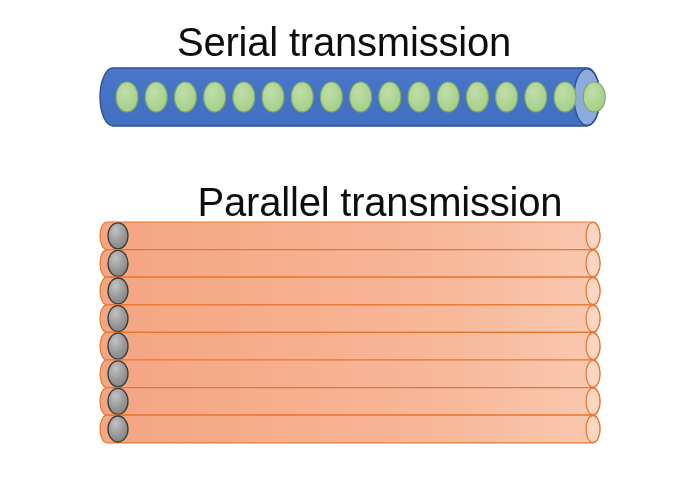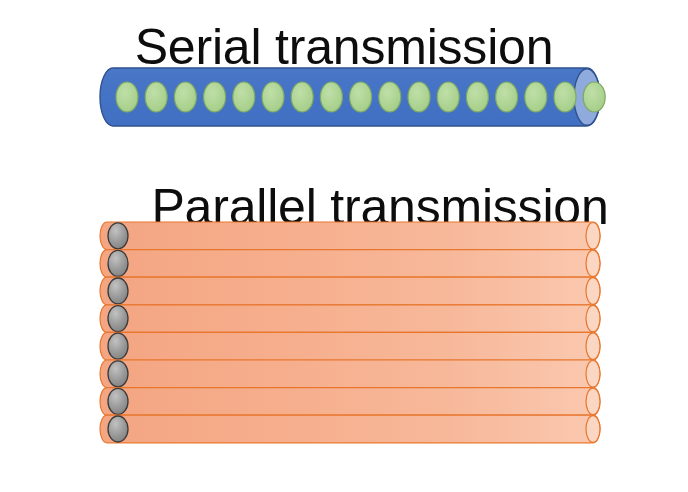--- a/index.html
+++ b/index.html
@@ -24,21 +24,21 @@
     background: #ffffff;
   }
 
   .title {
     position: absolute;
     width: 100%;
     text-align: center;
     color: #0d0d0d;
     font-family: "Liberation Sans", sans-serif;
     font-weight: 400;
-    font-size: 50px;
+    font-size: 40px;
     line-height: 1;
     letter-spacing: -0.2px;
     white-space: nowrap;
   }
 
   #serial-title { top: 22px; left: 0; }
   #parallel-title { top: 182px; left: 0; margin-left: 36px; }
 
   
   #diagram-svg {

